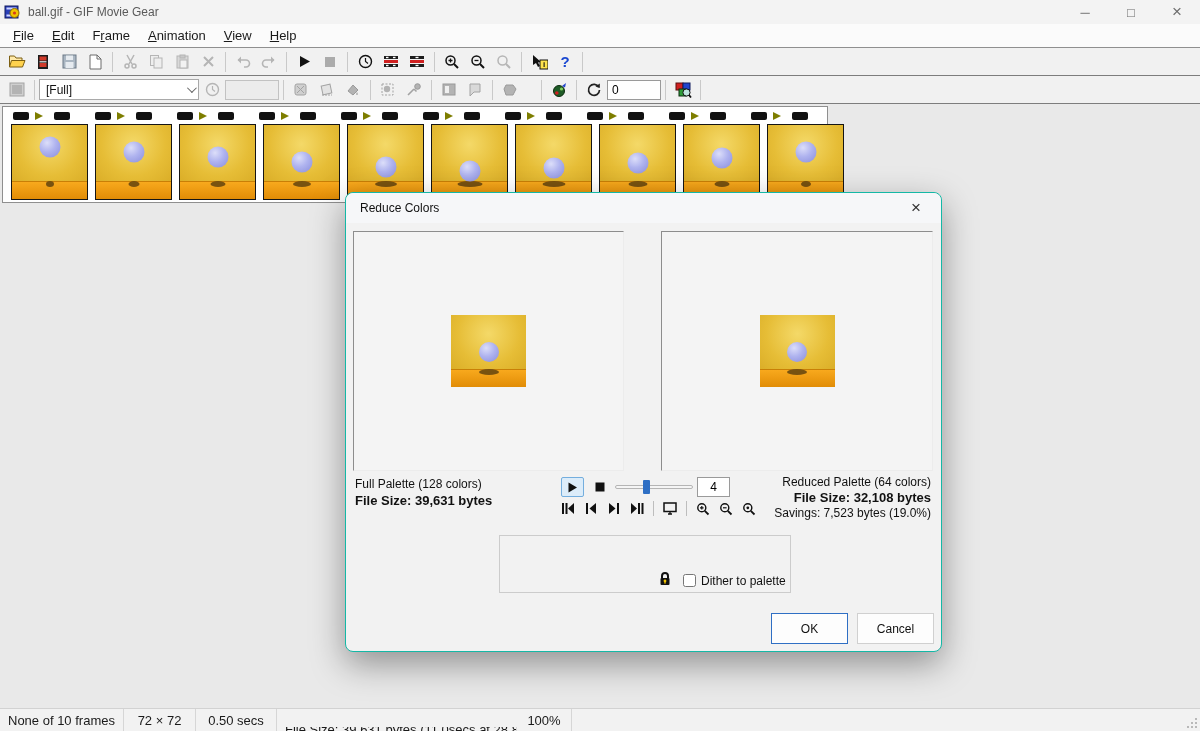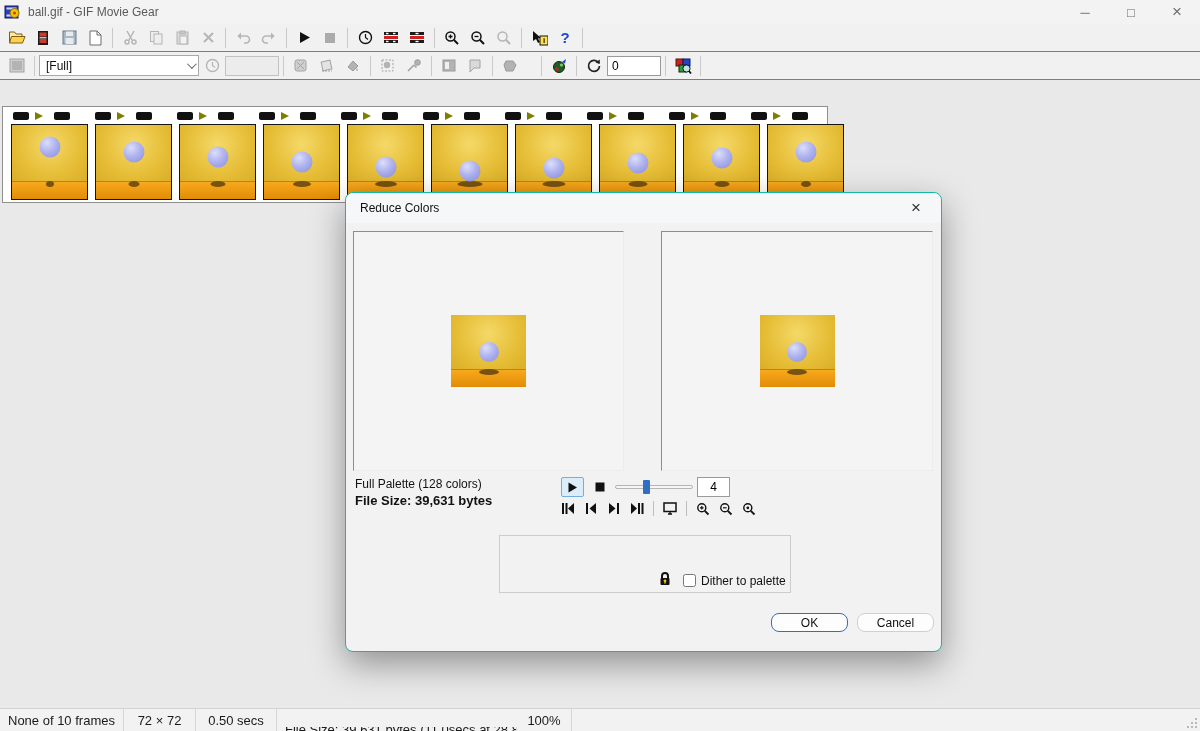--- a/index.html
+++ b/index.html
@@ -78,21 +78,21 @@
 
   .groupbox { position:absolute; left:153px; top:342px; width:292px; height:58px; border:1px solid #cccccc; }
   .gb-row1 { position:absolute; left:10px; top:9px; display:flex; align-items:center; gap:8px; }
   .gb-label { font-size:12px; color:#111; white-space:nowrap; }
   .gb-combo { width:86px; height:22px; border:1px solid #8a8a8a; border-radius:2px; background:#fff; display:flex; align-items:center; font-size:12px; }
   .gb-combo .cval { padding:0 6px; flex:1; }
   .gb-row2 { position:absolute; left:158px; top:35px; display:flex; align-items:center; gap:11px; }
   .dither { display:flex; align-items:center; gap:5px; font-size:12px; color:#111; }
   .dither input { width:13px; height:13px; }
 
-  .dlg-btn { position:absolute; top:420px; width:77px; height:19px; background:#fdfdfd; border:1px solid #d0d0d0; border-radius:8px; font-size:12px; color:#111; display:flex; align-items:center; justify-content:center; font-family:"Liberation Sans",sans-serif; }
+  .dlg-btn { position:absolute; top:420px; width:77px; height:31px; background:#fdfdfd; border:1px solid #d0d0d0; border-radius:0; font-size:12px; color:#111; display:flex; align-items:center; justify-content:center; font-family:"Liberation Sans",sans-serif; }
   .dlg-btn.ok { left:425px; border-color:#2f6fc4; }
   .dlg-btn.cancel { left:511px; }
 
   
   .statusbar { position:absolute; left:0; right:0; bottom:0; height:23px; background:#f2f2f2; border-top:1px solid #d2d2d2; display:flex; align-items:stretch; font-size:13px; color:#1a1a1a; }
   .scell { display:flex; align-items:center; border-right:1px solid #d6d6d6; padding:0 8px; white-space:nowrap; overflow:hidden; }
   .scell.c1 { width:124px; }
   .scell.c2 { width:72px; justify-content:center; }
   .scell.c3 { width:81px; justify-content:center; }
   .scell.c4 { width:240px;margin-top:18px; }
@@ -117,20 +117,28 @@
       </svg>
     </span>
     <span class="title-text">ball.gif - GIF Movie Gear</span>
     <div class="win-controls">
       <div class="win-btn">─</div>
       <div class="win-btn">□</div>
       <div class="win-btn close">×</div>
     </div>
   </div>
 
+  <div class="menubar">
+    <span class="menu-item"><u>F</u>ile</span>
+    <span class="menu-item"><u>E</u>dit</span>
+    <span class="menu-item">F<u>r</u>ame</span>
+    <span class="menu-item"><u>A</u>nimation</span>
+    <span class="menu-item"><u>V</u>iew</span>
+    <span class="menu-item"><u>H</u>elp</span>
+  </div>
 
   <div class="toolbar">
     <button class="tb" title="">
       <svg width="18" height="15" viewBox="0 0 18 15">
           <path d="M1.5 13 V2 h5 l1.5 2 h6 v2.5" fill="#ffe9a8" stroke="#7c5f12"></path>
           <path d="M3.5 6.5 h13.5 L14.5 13 H1.5 Z" fill="#ffd24d" stroke="#7c5f12"></path>
         </svg>
     </button>
     <button class="tb">
       <svg width="16" height="16" viewBox="0 0 16 16">
@@ -495,20 +503,25 @@
             <div class="bf-shadow" style="width:20px"></div>
             <div class="bf-ball" style="top:52%"></div>
           </div>
       </div>
     </div>
 
     <div class="lbl-left">
       <div>Full Palette  (128 colors)</div>
       <div class="bold">File Size: 39,631 bytes</div>
     </div>
+    <div class="lbl-right">
+      <div>Reduced Palette  (64 colors)</div>
+      <div class="bold">File Size: 32,108 bytes</div>
+      <div class="sv">Savings: 7,523 bytes (19.0%)</div>
+    </div>
 
     <div class="play-row">
       <button class="pbtn active">
         <svg width="11" height="11" viewBox="0 0 11 11">
             <path d="M1.5 0.5 L10 5.5 L1.5 10.5 Z" fill="#111"></path>
           </svg>
       </button>
       <button class="pbtn">
         <svg width="10" height="10" viewBox="0 0 10 10">
             <rect x="0.5" y="0.5" width="9" height="9" fill="#111"></rect>

